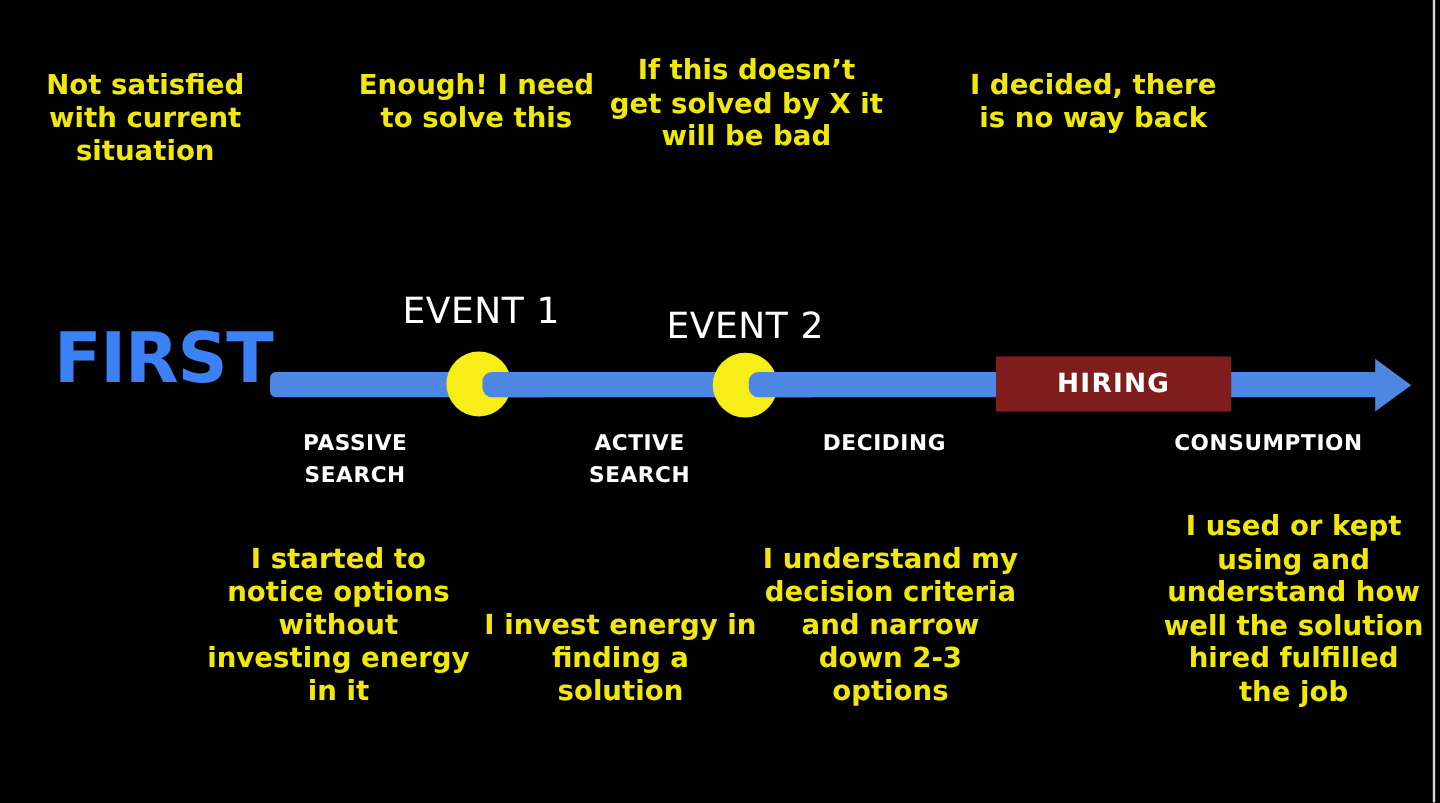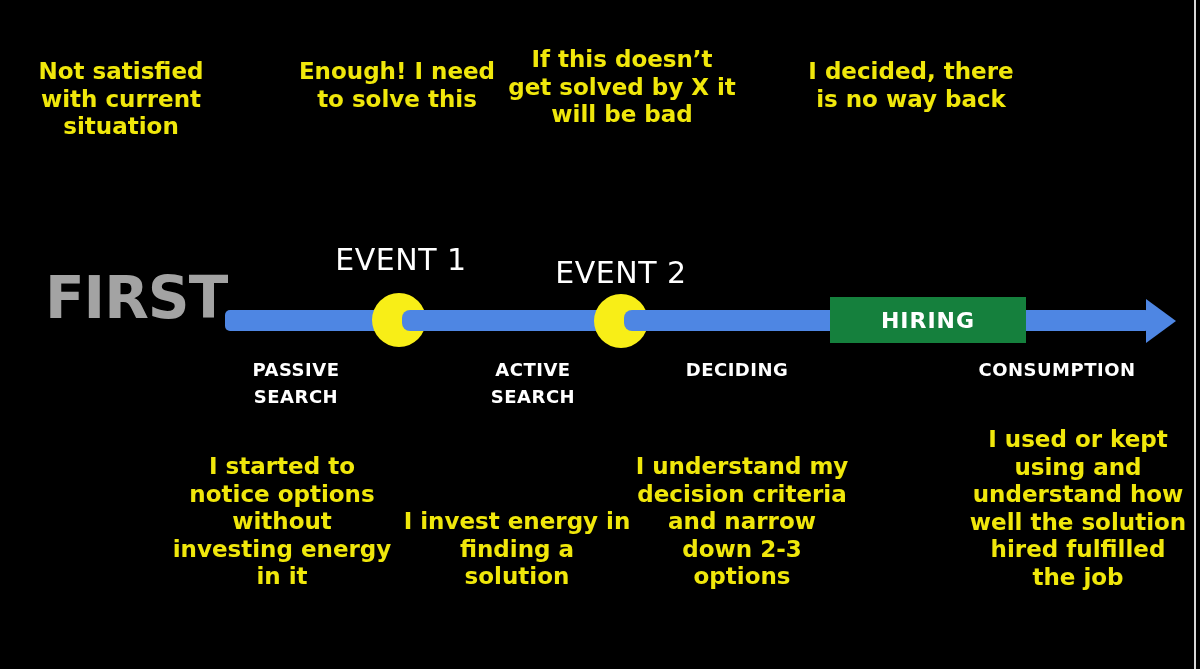--- a/index.html
+++ b/index.html
@@ -7,38 +7,38 @@
     position:relative;width:1200px;height:669px;background:#000000;
     overflow:hidden;font-family:"DejaVu Sans","Liberation Sans",sans-serif;
   }
   
   .quote{
     position:absolute;color:#F0E70B;font-size:23px;line-height:27.5px;
     text-align:center;white-space:pre-line;transform:translateX(-50%);
     font-weight:700;
   }
   
-  .title{position:absolute;left:45px;top:268px;color:#a3a3a3;}
+  .title{position:absolute;left:45px;top:268px;color:#3b82f6;}
   .title .primary{font-size:58px;font-weight:bold;letter-spacing:-1px;line-height:60px;}
   .title .secondary{font-size:31px;font-weight:bold;letter-spacing:1px;line-height:34px;margin-top:6px;}
   
   .bar{position:absolute;left:225px;top:310px;width:925px;height:21px;background:#4E86E3;border-radius:5px;z-index:1;}
   .arrow-head{
     position:absolute;left:1146px;top:299px;width:0;height:0;z-index:1;
     border-top:22px solid transparent;border-bottom:22px solid transparent;
     border-left:30px solid #4E86E3;
   }
   .marker{position:absolute;width:54px;height:54px;border-radius:50%;background:#F8EE17;z-index:2;}
   .marker.e1{left:372px;top:293px;}
   .marker.e2{left:594px;top:294px;}
   .bar-cap{position:absolute;top:310px;width:52px;height:21px;background:#4E86E3;border-radius:8px 0 0 8px;z-index:3;}
   .bar-cap.c1{left:402px;}
   .bar-cap.c2{left:624px;}
   .hiring-box{
-    position:absolute;left:830px;top:297px;width:196px;height:46px;background:#15803d;z-index:2;
+    position:absolute;left:830px;top:297px;width:196px;height:46px;background:#7f1d1d;z-index:2;
     display:flex;align-items:center;justify-content:center;
     color:#ffffff;font-weight:bold;font-size:22px;letter-spacing:1px;
   }
   .event-label{
     position:absolute;top:242px;color:#ffffff;font-weight:normal;font-size:30px;
     letter-spacing:0.5px;transform:translateX(-50%);white-space:nowrap;
   }
   .event-label.e1{left:401px;}
   .event-label.e2{left:621px;margin-top:13px;}
   .stage-label{

